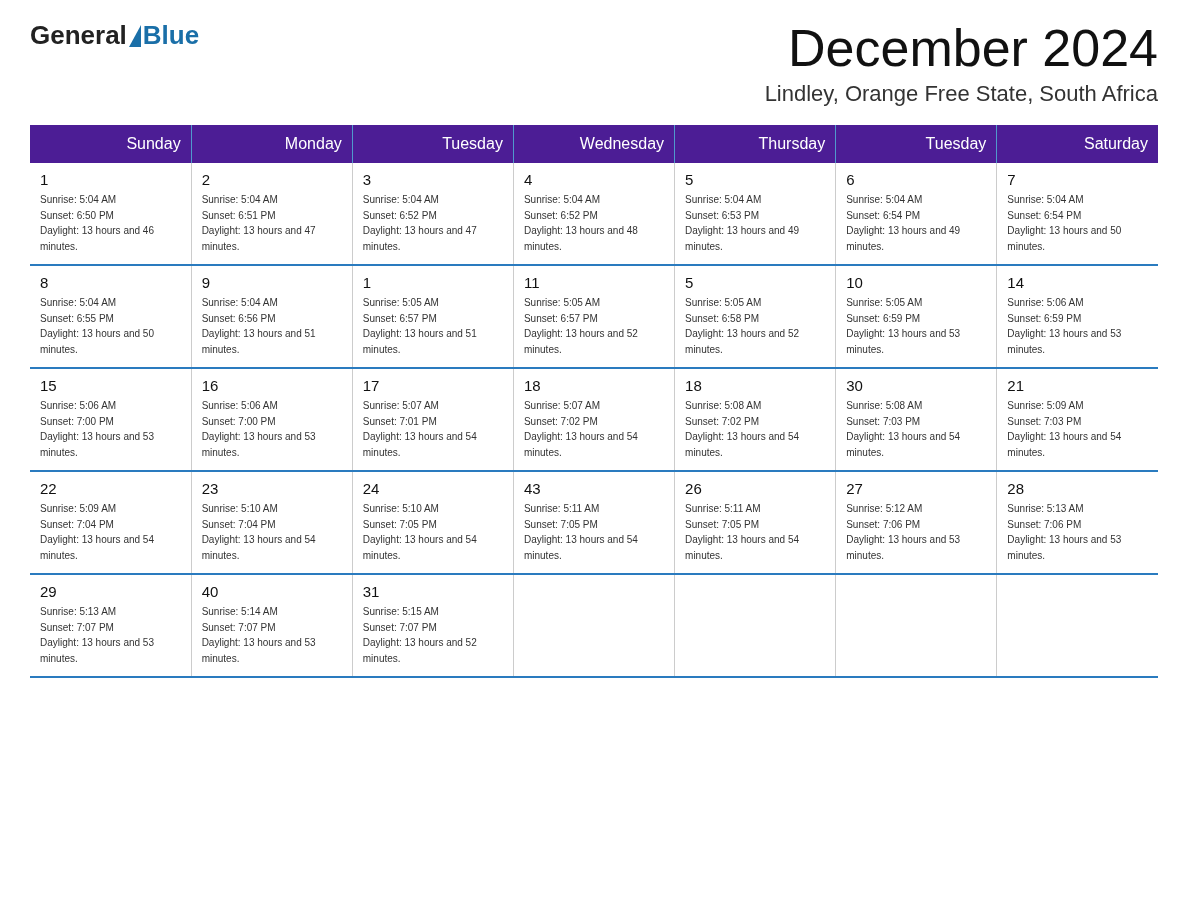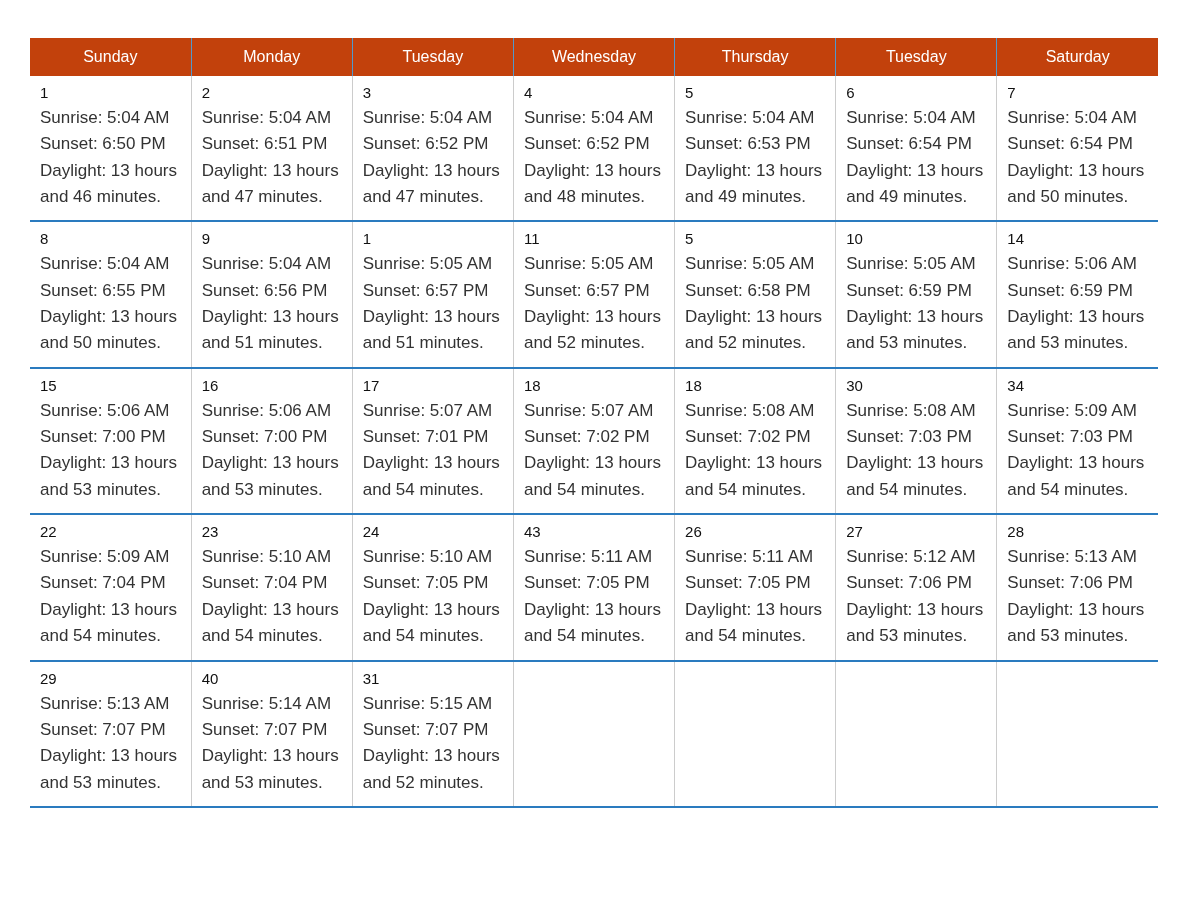--- a/index.html
+++ b/index.html
@@ -57,26 +57,26 @@
       font-size: 22px;
       color: #333;
       margin-top: 4px;
     }
     .calendar-table {
       width: 100%;
       border-collapse: collapse;
       font-size: 13px;
     }
     .calendar-table thead tr th {
-      background: #c2410c;
+      background: #4c1d95;
       color: #fff;
       padding: 10px 10px 10px 10px;
       font-size: 16px;
       font-weight: normal;
-      text-align: center;
+      text-align: right;
       border-right: 1px solid #5099cc;
     }
     .calendar-table thead tr th:last-child {
       border-right: none;
     }
     .calendar-table tbody tr {
       border-bottom: 2px solid #2a7bbf;
     }
     .calendar-table tbody tr td {
       vertical-align: top;
@@ -88,33 +88,42 @@
     .calendar-table tbody tr td:last-child {
       border-right: none;
     }
     .day-number {
       font-size: 15px;
       font-weight: normal;
       color: #111;
       margin-bottom: 4px;
     }
     .day-info {
-      font-size: 17px;
+      font-size: 10px;
       color: #333;
       line-height: 1.55;
     }
     .empty-cell {
       background: #fff;
     }
   </style>
 </head>
 <body>
 
 <div class="header-area">
+  <div class="logo-area">
+    <div class="logo-text">
+      <span class="logo-general">General</span>
+      <span class="logo-triangle"></span>
+      <span class="logo-blue-text">Blue</span>
+    </div>
+  </div>
   <div class="title-area">
+    <div class="month-title">December 2024</div>
+    <div class="location-subtitle">Lindley, Orange Free State, South Africa</div>
   </div>
 </div>
 
 <table class="calendar-table">
   <thead>
     <tr>
     <th>Sunday</th>
         <th>Monday</th>
         <th>Tuesday</th>
         <th>Wednesday</th>
@@ -203,21 +212,21 @@
         </td>
         <td>
           <div class="day-number">18</div>
           <div class="day-info">Sunrise: 5:08 AM<br>Sunset: 7:02 PM<br>Daylight: 13 hours and 54 minutes.</div>
         </td>
         <td>
           <div class="day-number">30</div>
           <div class="day-info">Sunrise: 5:08 AM<br>Sunset: 7:03 PM<br>Daylight: 13 hours and 54 minutes.</div>
         </td>
         <td>
-          <div class="day-number">34</div>
+          <div class="day-number">21</div>
           <div class="day-info">Sunrise: 5:09 AM<br>Sunset: 7:03 PM<br>Daylight: 13 hours and 54 minutes.</div>
         </td>
       </tr>
       <tr>
         <td>
           <div class="day-number">22</div>
           <div class="day-info">Sunrise: 5:09 AM<br>Sunset: 7:04 PM<br>Daylight: 13 hours and 54 minutes.</div>
         </td>
         <td>
           <div class="day-number">23</div>

